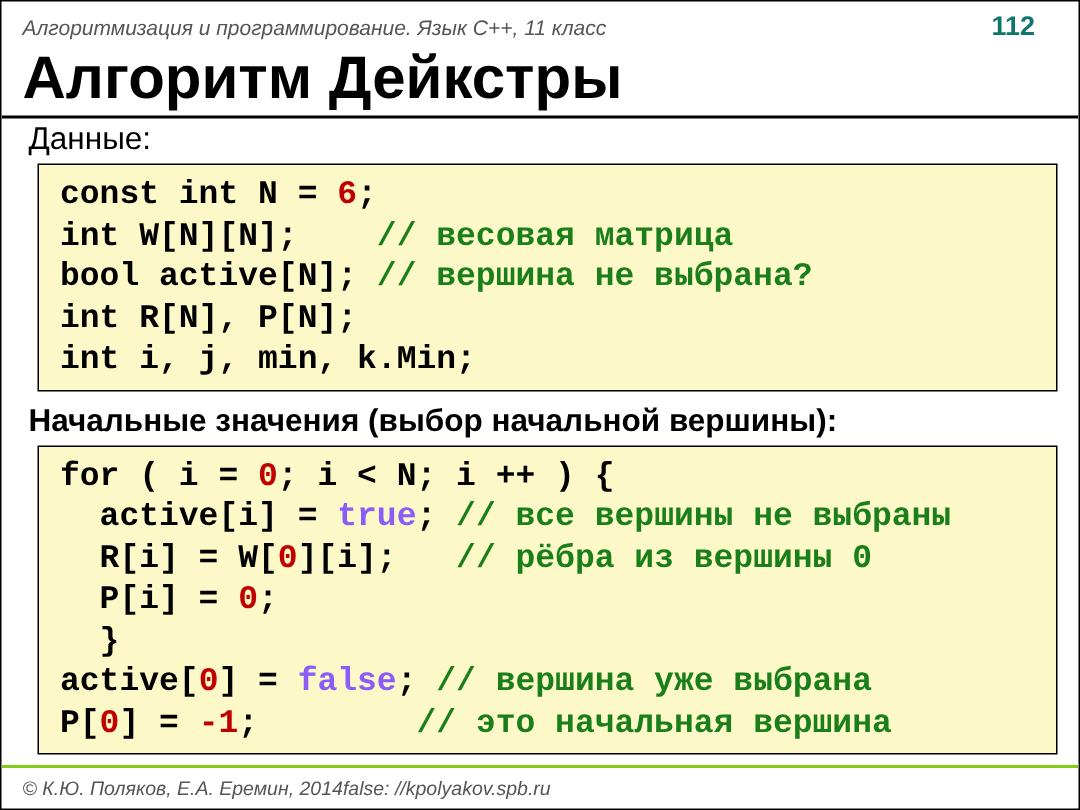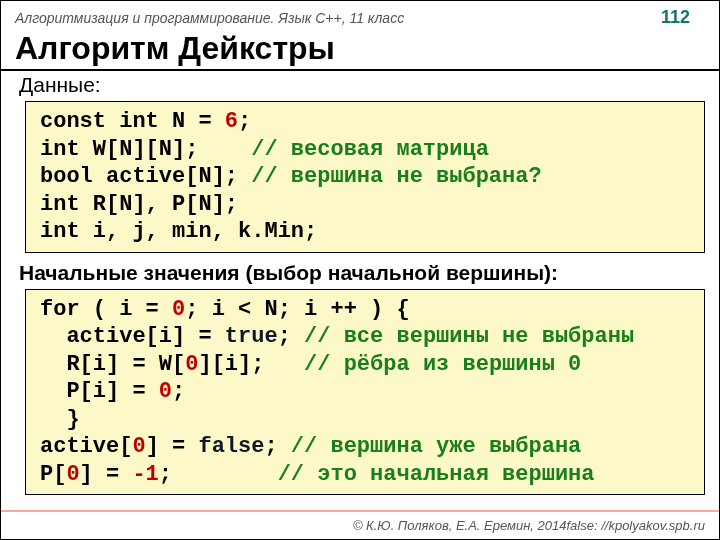--- a/index.html
+++ b/index.html
@@ -20,21 +20,21 @@
     font-size: 14px;
     color: #555;
   }
   .topbar .pagenum {
     font-weight: bold;
     font-style: normal;
     color: #0f766e;
     font-size: 18px;
   }
   h1 {
-    font-size: 32px;
+    font-size: 40px;
     font-weight: bold;
     padding: 0 14px 2px 14px;
     border-bottom: 2px solid #000;
   }
   .section-label {
     font-size: 21px;
     padding: 2px 18px 2px 18px;
   }
   .codebox {
     background: #fdf8c8;
@@ -43,28 +43,28 @@
     padding: 6px 10px 6px 14px;
     font-family: "Courier New", Courier, monospace;
     font-size: 22px;
     font-weight: bold;
     line-height: 1.25;
     white-space: pre;
     overflow: hidden;
   }
   .codebox .c { color: #1a7f1a; }  
   .codebox .n { color: #c00000; }  
-  .codebox .b { color: #0f172a; }  
+  .codebox .b { color: #8b5cf6; }  
   .footer {
     position: absolute;
     bottom: 0;
     left: 0; right: 0;
-    border-top: 2px solid #fca5a5;
+    border-top: 2px solid #84cc16;
     display: flex;
-    justify-content: flex-end;
+    justify-content: flex-start;
     padding: 6px 14px;
     font-size: 13px;
     font-style: italic;
     color: #555;
   }
 </style>
 </head>
 <body>
 
 <div class="topbar">

